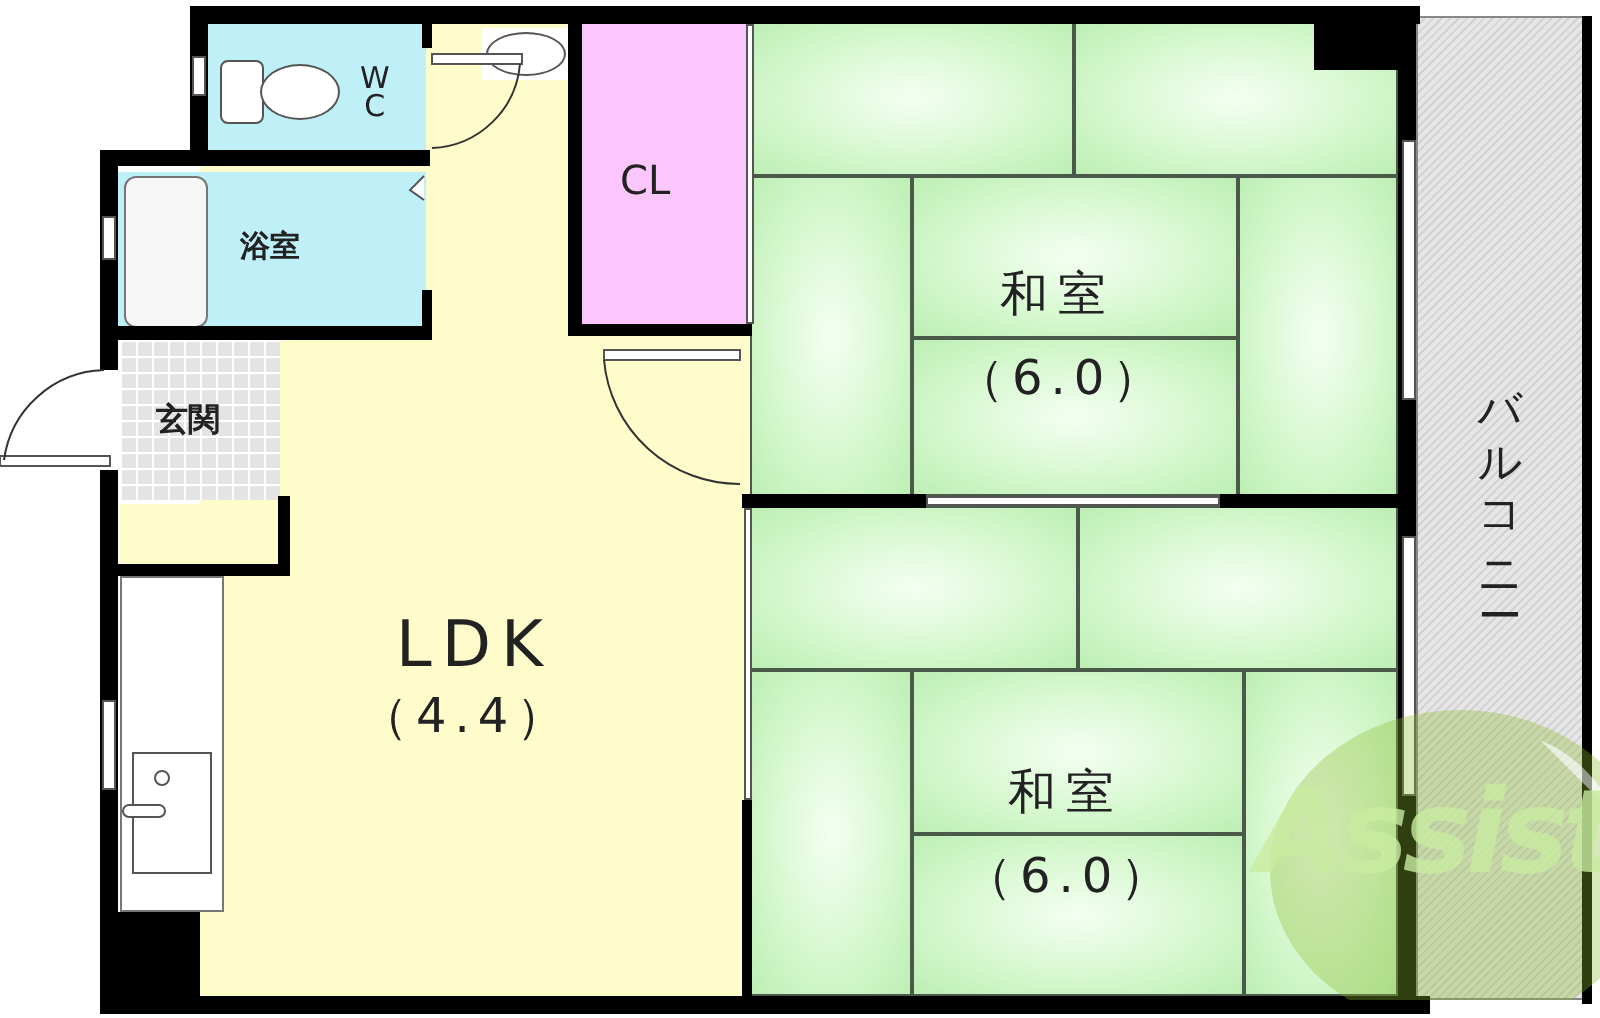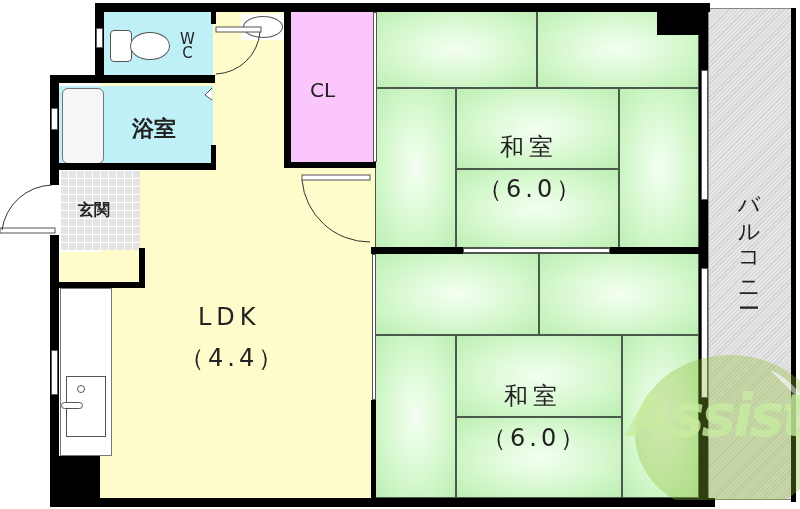--- a/index.html
+++ b/index.html
@@ -100,24 +100,24 @@
   <rect x="302" y="175" width="68" height="5" fill="#fff" stroke="#555"></rect>
   <path d="M302 180 A68 68 0 0 0 370 242" fill="none" stroke="#333"></path>
 
   <path d="M212 88 L205 95 L212 100" fill="#fff" stroke="#555"></path>
 </svg>
 
 <div class="lbl" style="left:180px;top:32px;font-size:15px;line-height:14px;">
   <div>W</div>
   <div>C</div>
 </div>
-<div class="lbl" style="left:132px;top:114px;font-size:22px;font-weight:bold;">浴室</div>
+<div class="lbl" style="left:120px;top:114px;font-size:15px;font-weight:bold;">浴室</div>
 <div class="lbl" style="left:78px;top:200px;font-size:16px;font-weight:bold;">玄関</div>
 <div class="lbl" style="left:310px;top:78px;font-size:20px;">CL</div>
-<div class="lbl" style="left:198px;top:303px;font-size:24px;letter-spacing:5px;">LDK</div>
+<div class="lbl" style="left:198px;top:303px;font-size:32px;letter-spacing:5px;">LDK</div>
 <div class="lbl" style="left:180px;top:342px;font-size:24px;letter-spacing:4px;">（4.4）</div>
 <div class="lbl" style="left:500px;top:131px;font-size:24px;letter-spacing:5px;">和室</div>
 <div class="lbl" style="left:478px;top:173px;font-size:24px;letter-spacing:4px;">（6.0）</div>
 <div class="lbl" style="left:504px;top:380px;font-size:24px;letter-spacing:5px;">和室</div>
 <div class="lbl" style="left:482px;top:422px;font-size:24px;letter-spacing:4px;">（6.0）</div>
 <div class="lbl" style="left:734px;top:180px;font-size:22px;writing-mode:vertical-rl;letter-spacing:4px;">バルコニー</div>
 
 <svg class="abs" width="200" height="150" style="left:620px;top:350px;opacity:0.75;">
   <ellipse cx="110" cy="85" rx="95" ry="80" fill="#8cbb2e" opacity="0.45"></ellipse>
   <path d="M150 20 Q175 30 190 60 Q170 40 150 20Z" fill="#fff" opacity="0.7"></path>

